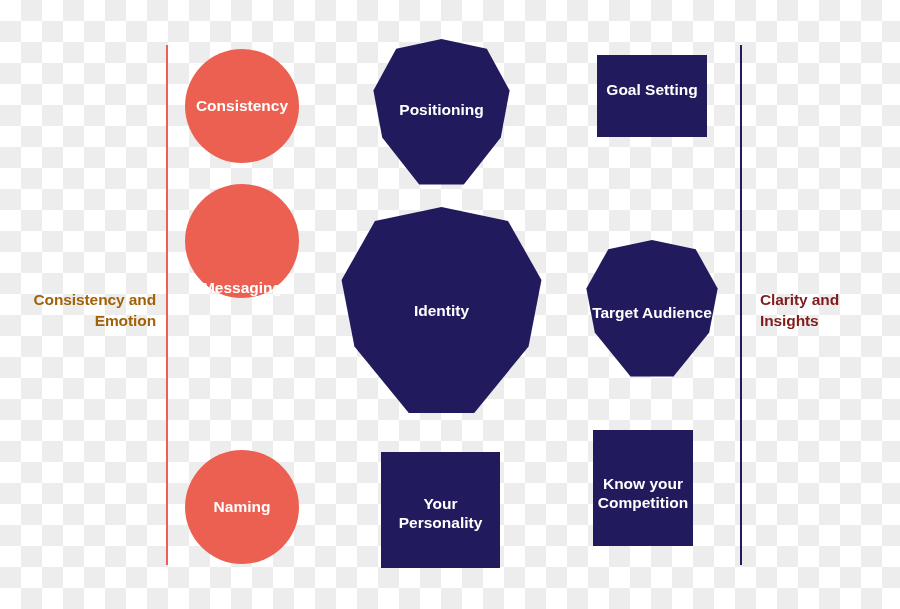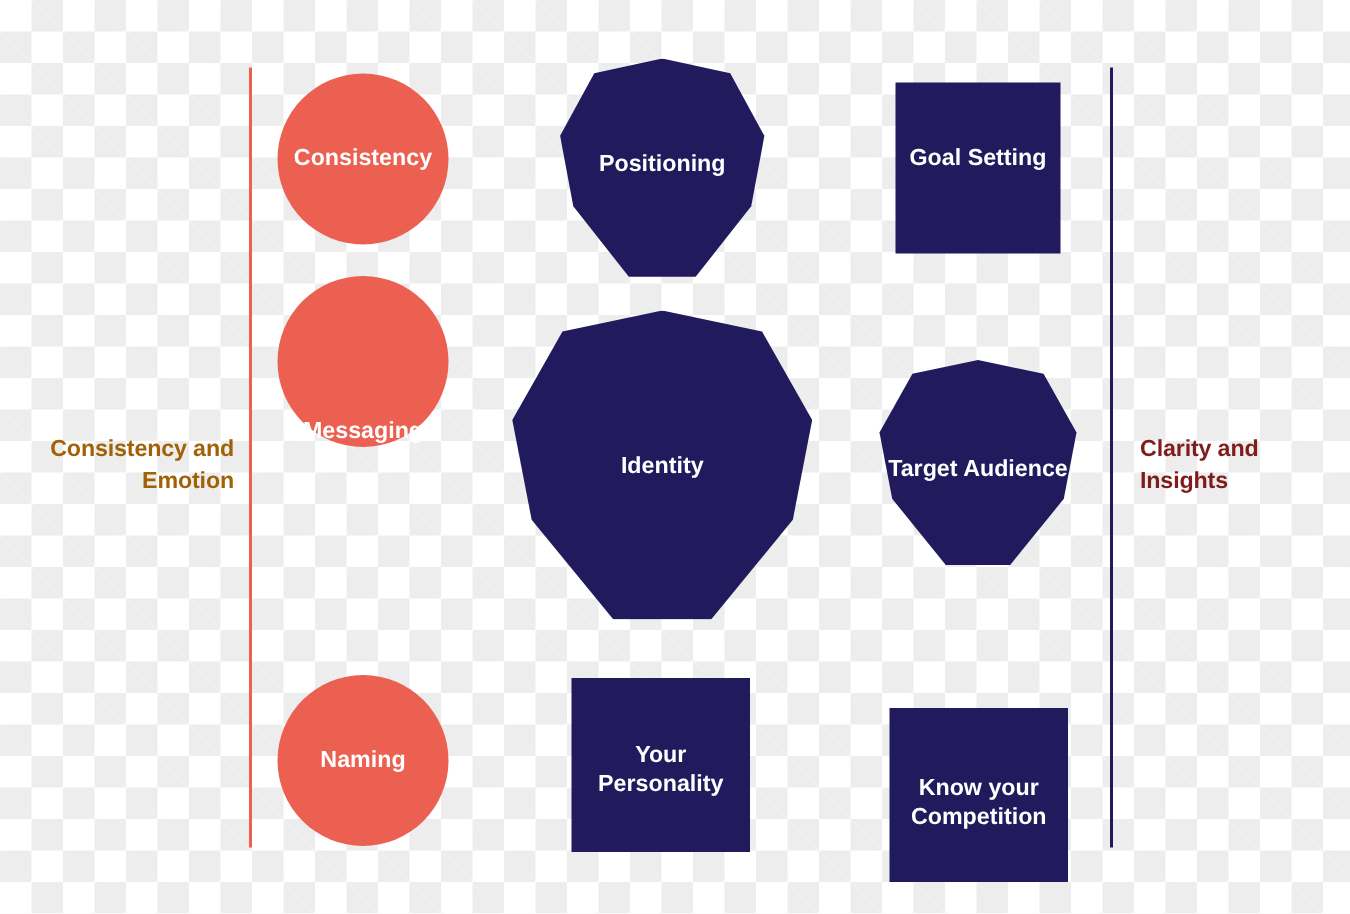--- a/index.html
+++ b/index.html
@@ -106,23 +106,23 @@
   .n-messaging   { left: 185px; top: 184px; width: 114px; height: 114px; align-items: flex-end; }
   .n-brand       { left: 185px; top: 319px; width: 114px; height: 114px; }
   .n-naming      { left: 185px; top: 450px; width: 114px; height: 114px; }
 
   
   .n-positioning { left: 371px; top: 39px;  width: 141px; height: 147px; }
   .n-strategy    { left: 338px; top: 207px; width: 207px; height: 208px; }
   .n-personality { left: 381px; top: 452px; width: 119px; height: 116px; }
 
   
-  .n-goal        { left: 597px; top: 55px;  width: 110px; height: 114px; }
+  .n-goal        { left: 597px; top: 55px;  width: 110px; height: 82px; }
   .n-target      { left: 584px; top: 240px; width: 136px; height: 138px; }
-  .n-competition { left: 593px; top: 472px; width: 119px; height: 116px; }
+  .n-competition { left: 593px; top: 430px; width: 100px; height: 116px; }
 
   
   .n-goal .lbl        { transform: translateY(-6px); }
   .n-positioning .lbl { transform: translateY(-2px); }
   .n-personality .lbl { transform: translateY(4px); }
   .n-competition .lbl { transform: translateY(6px); }
   .n-strategy .lbl    { transform: translateY(0px); }
   .n-target .lbl      { transform: translateY(4px); }
 </style>
 </head>

